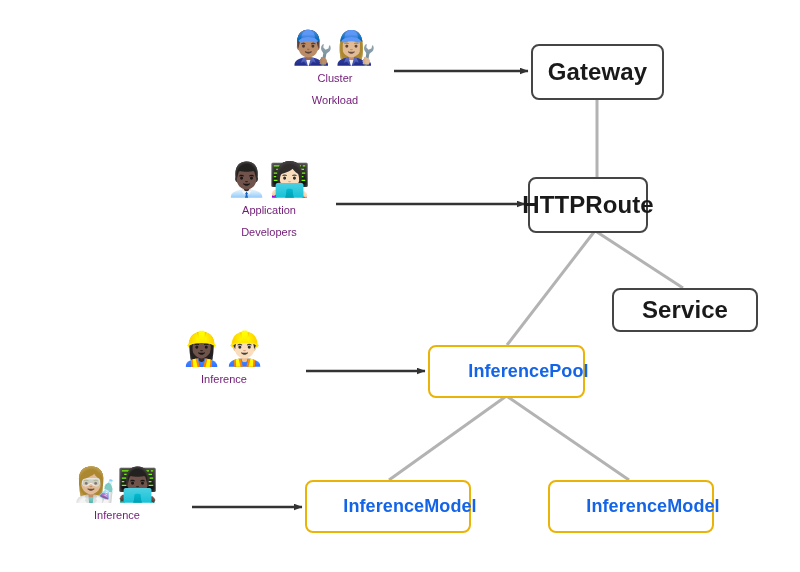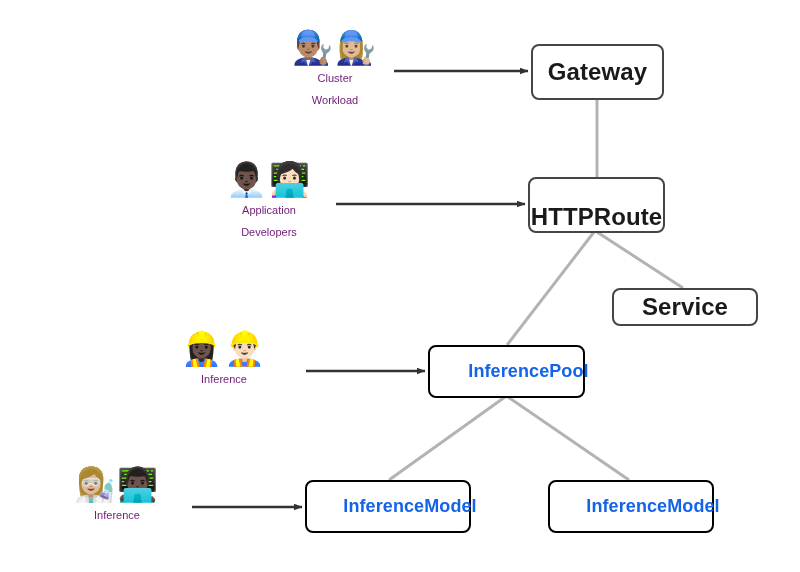--- a/index.html
+++ b/index.html
@@ -35,21 +35,21 @@
     font-weight: bold;
     letter-spacing: 0.1px;
     z-index: 3;
   }
   .node.neutral {
     border: 2px solid #454545;
     color: #1a1a1a;
     font-size: 24px;
   }
   .node.accent {
-    border: 2px solid #000000;
+    border: 2px solid #eab308;
     color: #1464e8;
     font-size: 18px;
     padding-left: 44px;
   }
   .persona {
     position: absolute;
     display: flex;
     flex-direction: column;
     align-items: center;
     z-index: 3;
@@ -91,25 +91,25 @@
     <line x1="394" y1="71" x2="528" y2="71" stroke="#333333" stroke-width="2.6" marker-end="url(#arrowhead)"></line>
     <line x1="336" y1="204" x2="525" y2="204" stroke="#333333" stroke-width="2.6" marker-end="url(#arrowhead)"></line>
     <line x1="306" y1="371" x2="425" y2="371" stroke="#333333" stroke-width="2.6" marker-end="url(#arrowhead)"></line>
     <line x1="192" y1="507" x2="302" y2="507" stroke="#333333" stroke-width="2.6" marker-end="url(#arrowhead)"></line>
   </svg>
 
   <div class="node neutral" style="left:531px; top:44px; width:133px; height:56px;">
     <span>Gateway</span>
   </div>
 
-  <div class="node neutral" style="left:528px; top:177px; width:137px; height:56px;align-items:flex-end;">
+  <div class="node neutral" style="left:528px; top:177px; width:120px; height:56px;">
     <span>HTTPRoute</span>
   </div>
 
-  <div class="node neutral" style="left:612px; top:288px; width:146px; height:38px;">
+  <div class="node neutral" style="left:612px; top:288px; width:146px; height:44px;">
     <span>Service</span>
   </div>
 
   <div class="node accent" style="left:428px; top:345px; width:157px; height:53px;">
     <span>InferencePool</span>
   </div>
 
   <div class="node accent" style="left:305px; top:480px; width:166px; height:53px;">
     <span>InferenceModel</span>
   </div>

